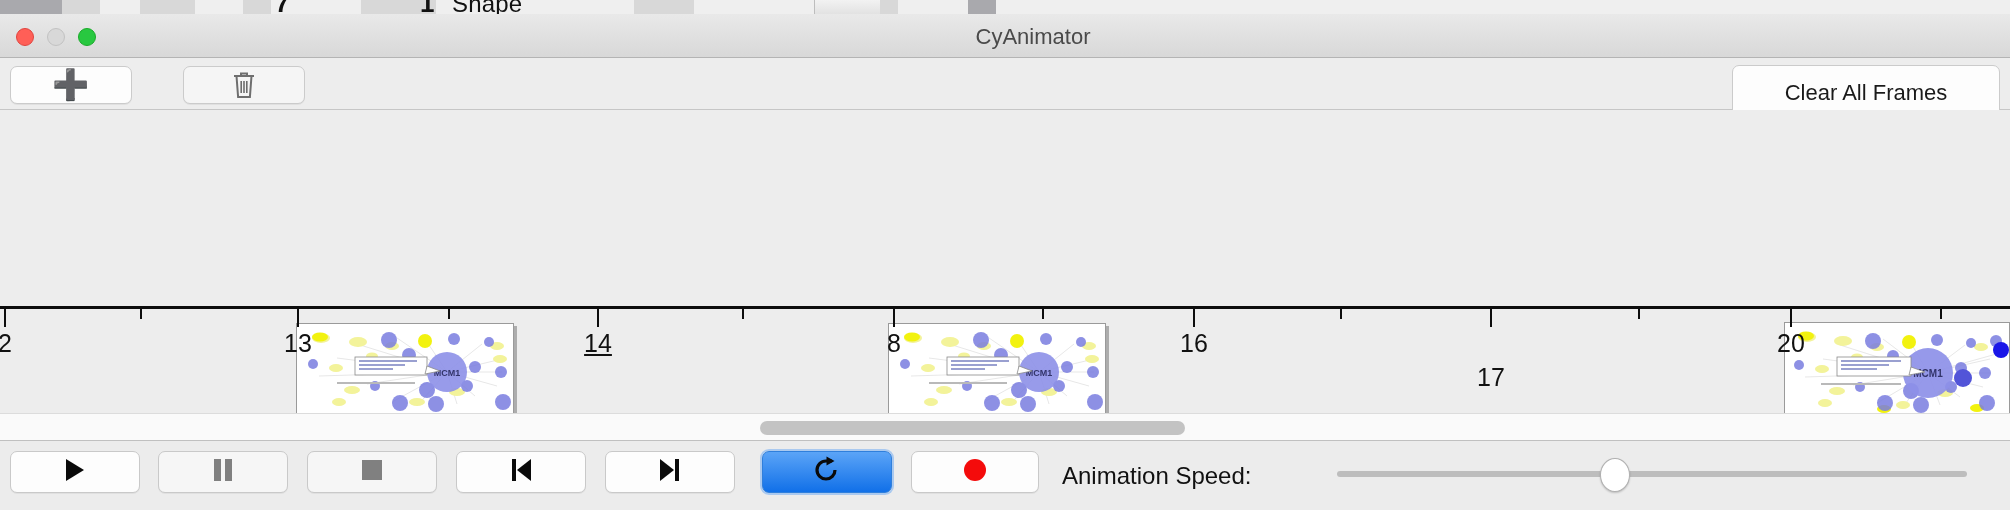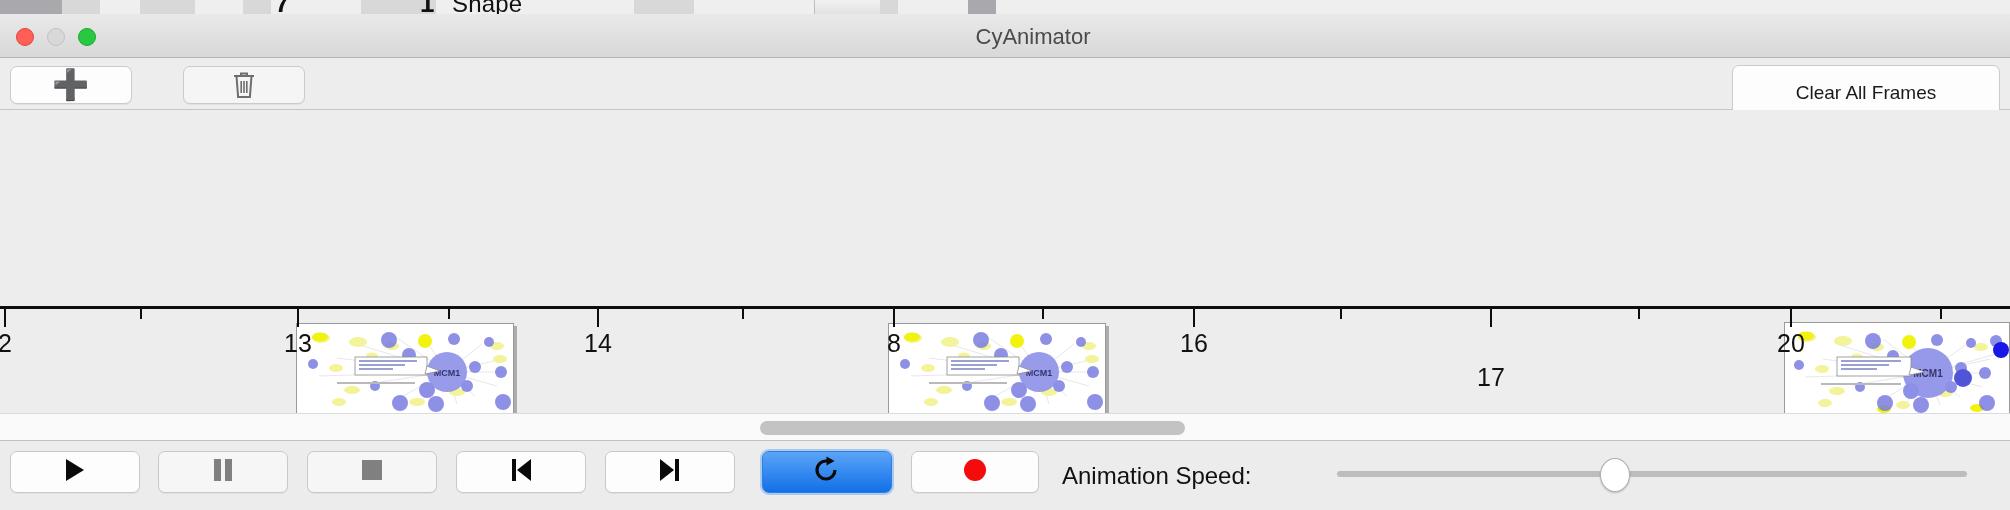--- a/index.html
+++ b/index.html
@@ -61,21 +61,21 @@
     border-radius: 7px;
     box-sizing: border-box;
     display: flex; align-items: center; justify-content: center;
     font-size: 21px; color: #1a1a1a;
     box-shadow: 0 1px 0 rgba(0,0,0,.05);
     cursor: default;
   }
   .btn.flat { background: #f5f5f5; }
   #add-frame-button { left: 10px; top: 8px; width: 122px; height: 38px; }
   #delete-frame-button { left: 183px; top: 8px; width: 122px; height: 38px; }
-  #clear-all-frames-button { right: 10px; top: 7px; width: 268px; height: 56px; font-size: 19px; }
+  #clear-all-frames-button { right: 10px; top: 7px; width: 268px; height: 56px; font-size: 22px; }
 
   .plus-icon { font-size: 30px; font-weight: 700; line-height: 1; color: #000; }
   .trash-icon svg { display: block; }
 
   
   .timeline {
     position: absolute; left: 0; top: 110px; width: 2010px; height: 303px;
     background: #ededed;
     overflow: hidden;
   }
@@ -382,21 +382,21 @@
 
       <div class="axis-line"></div>
       <div id="ticks">
           <div class="tick major" style="left: 4px;"></div>
           <div class="tick-label" style="left: 5px;">2</div>
           <div class="tick minor" style="left: 140px;"></div>
           <div class="tick major" style="left: 297px;"></div>
           <div class="tick-label" style="left: 298px;">13</div>
           <div class="tick minor" style="left: 448px;"></div>
           <div class="tick major" style="left: 597px;"></div>
-          <div class="tick-label" style="left: 598px;">14</div>
+          <div class="tick-label" style="left: 598px; text-decoration: underline;">14</div>
           <div class="tick minor" style="left: 742px;"></div>
           <div class="tick major" style="left: 893px;"></div>
           <div class="tick-label" style="left: 894px;">8</div>
           <div class="tick minor" style="left: 1042px;"></div>
           <div class="tick major" style="left: 1193px;"></div>
           <div class="tick-label" style="left: 1194px;">16</div>
           <div class="tick minor" style="left: 1340px;"></div>
           <div class="tick major" style="left: 1490px;"></div>
           <div class="tick-label" style="left: 1491px; margin-top: 34px;">17</div>
           <div class="tick minor" style="left: 1638px;"></div>

